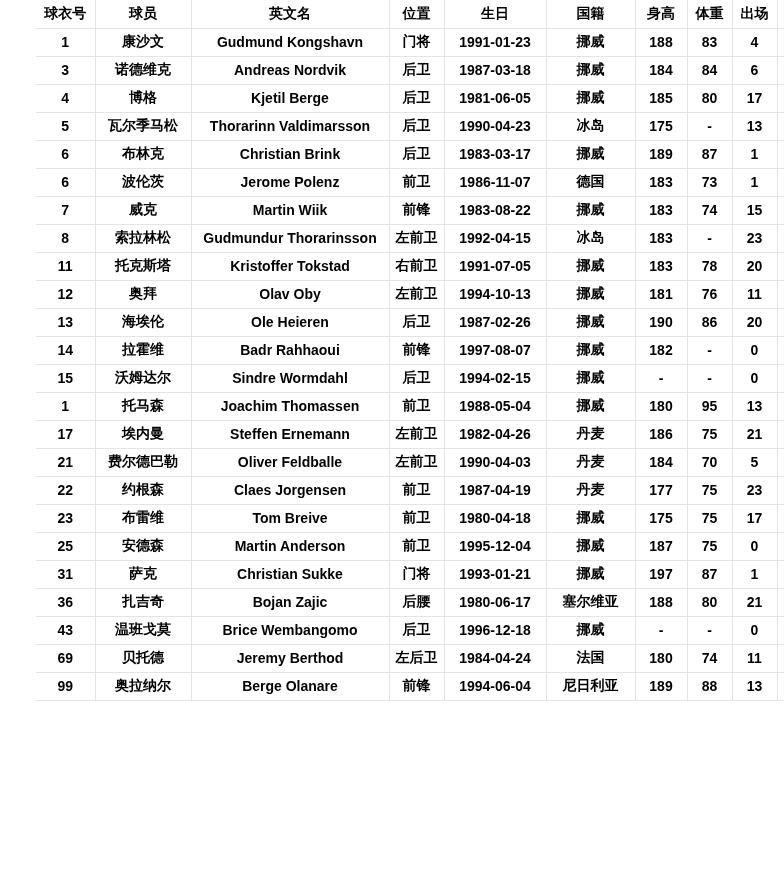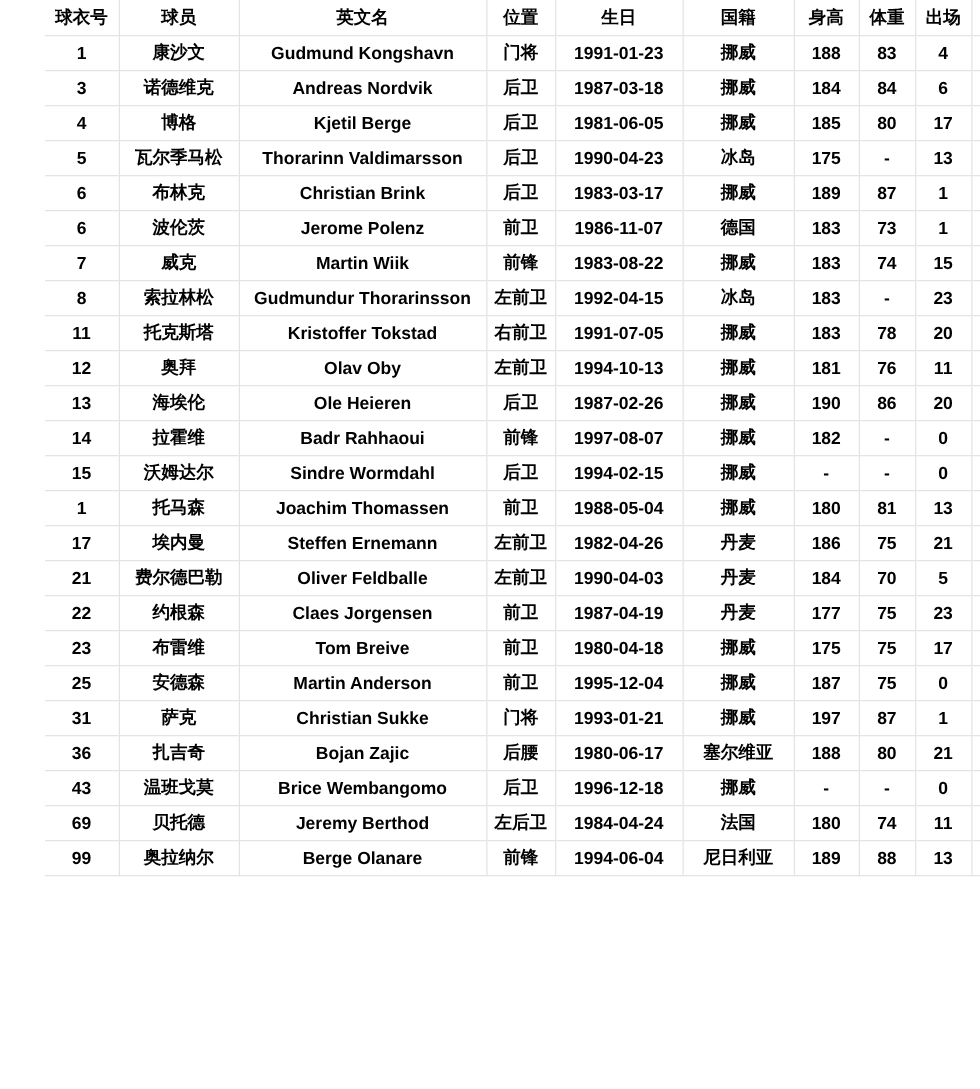--- a/index.html
+++ b/index.html
@@ -229,21 +229,21 @@
           <td>0</td>
         </tr>
         <tr>
           <td>1</td>
           <td>托马森</td>
           <td>Joachim Thomassen</td>
           <td>前卫</td>
           <td>1988-05-04</td>
           <td>挪威</td>
           <td>180</td>
-          <td>81</td>
+          <td>95</td>
           <td>13</td>
           <td>0</td>
         </tr>
         <tr>
           <td>17</td>
           <td>埃内曼</td>
           <td>Steffen Ernemann</td>
           <td>左前卫</td>
           <td>1982-04-26</td>
           <td>丹麦</td>

